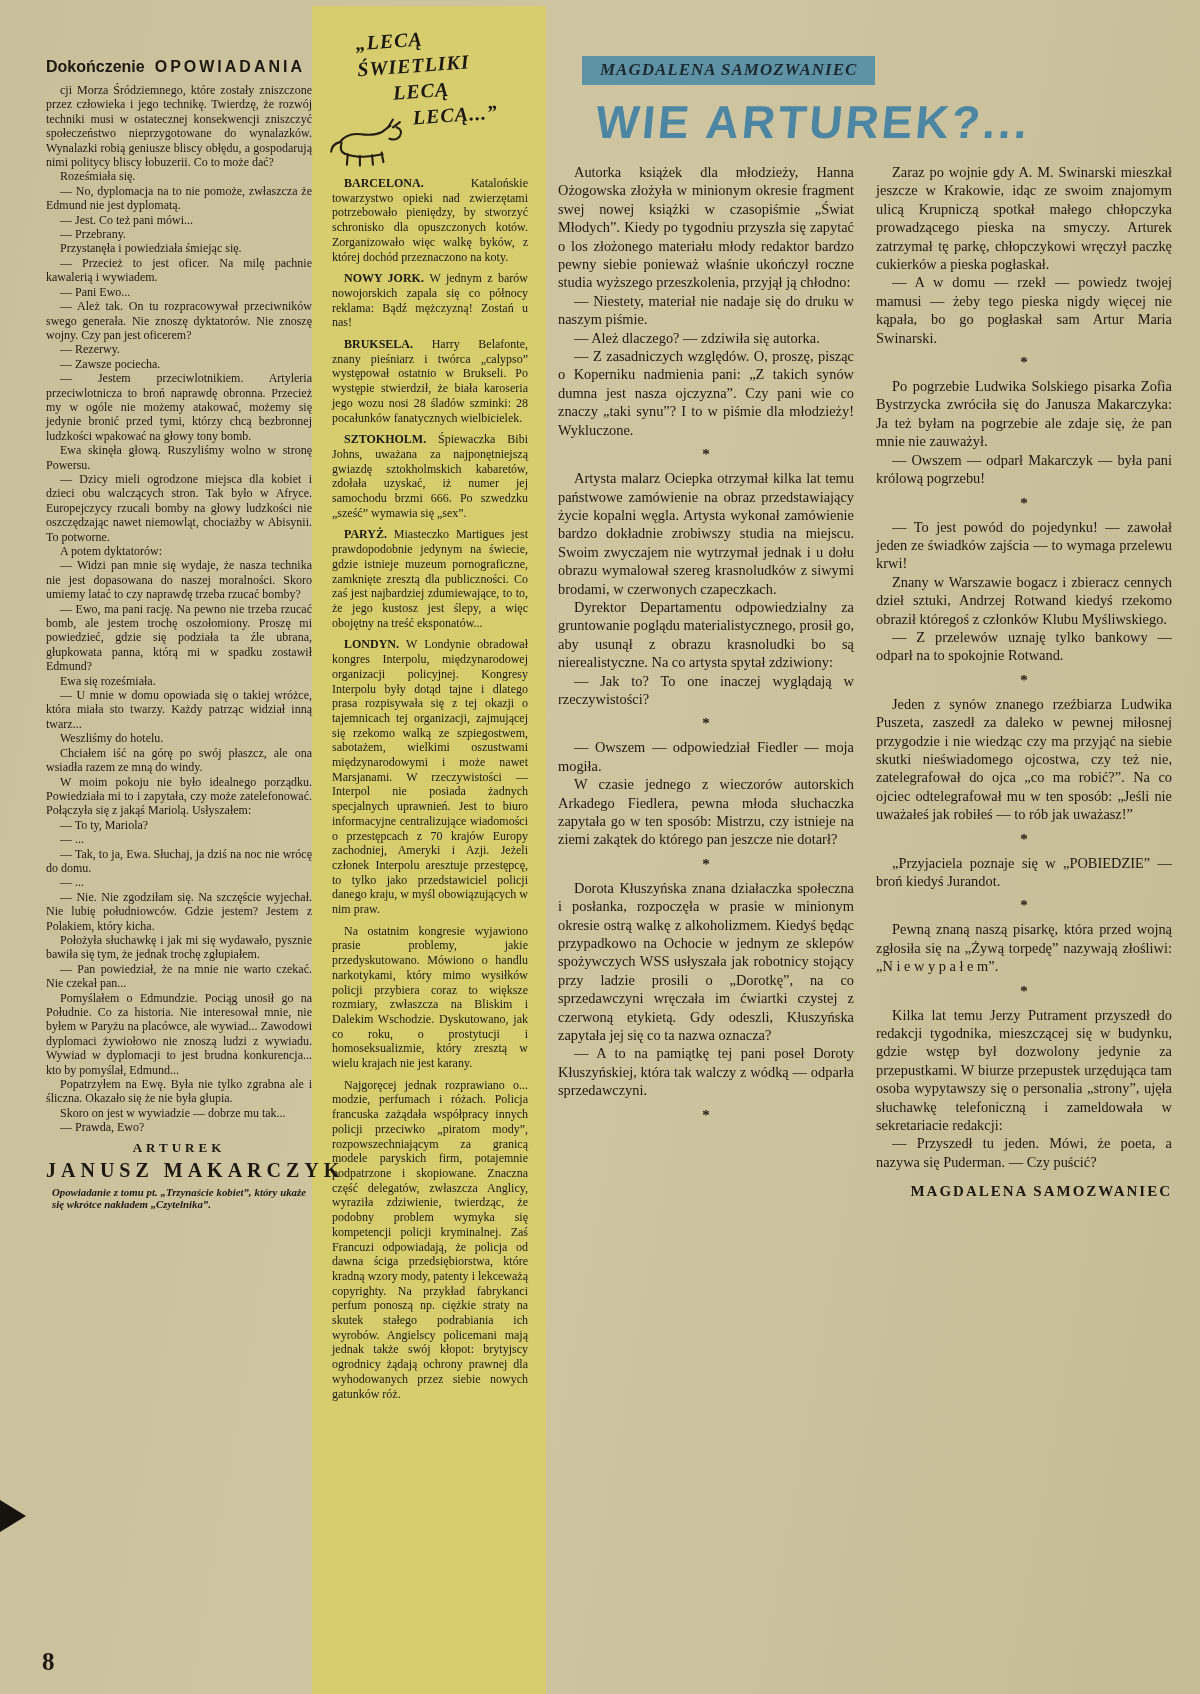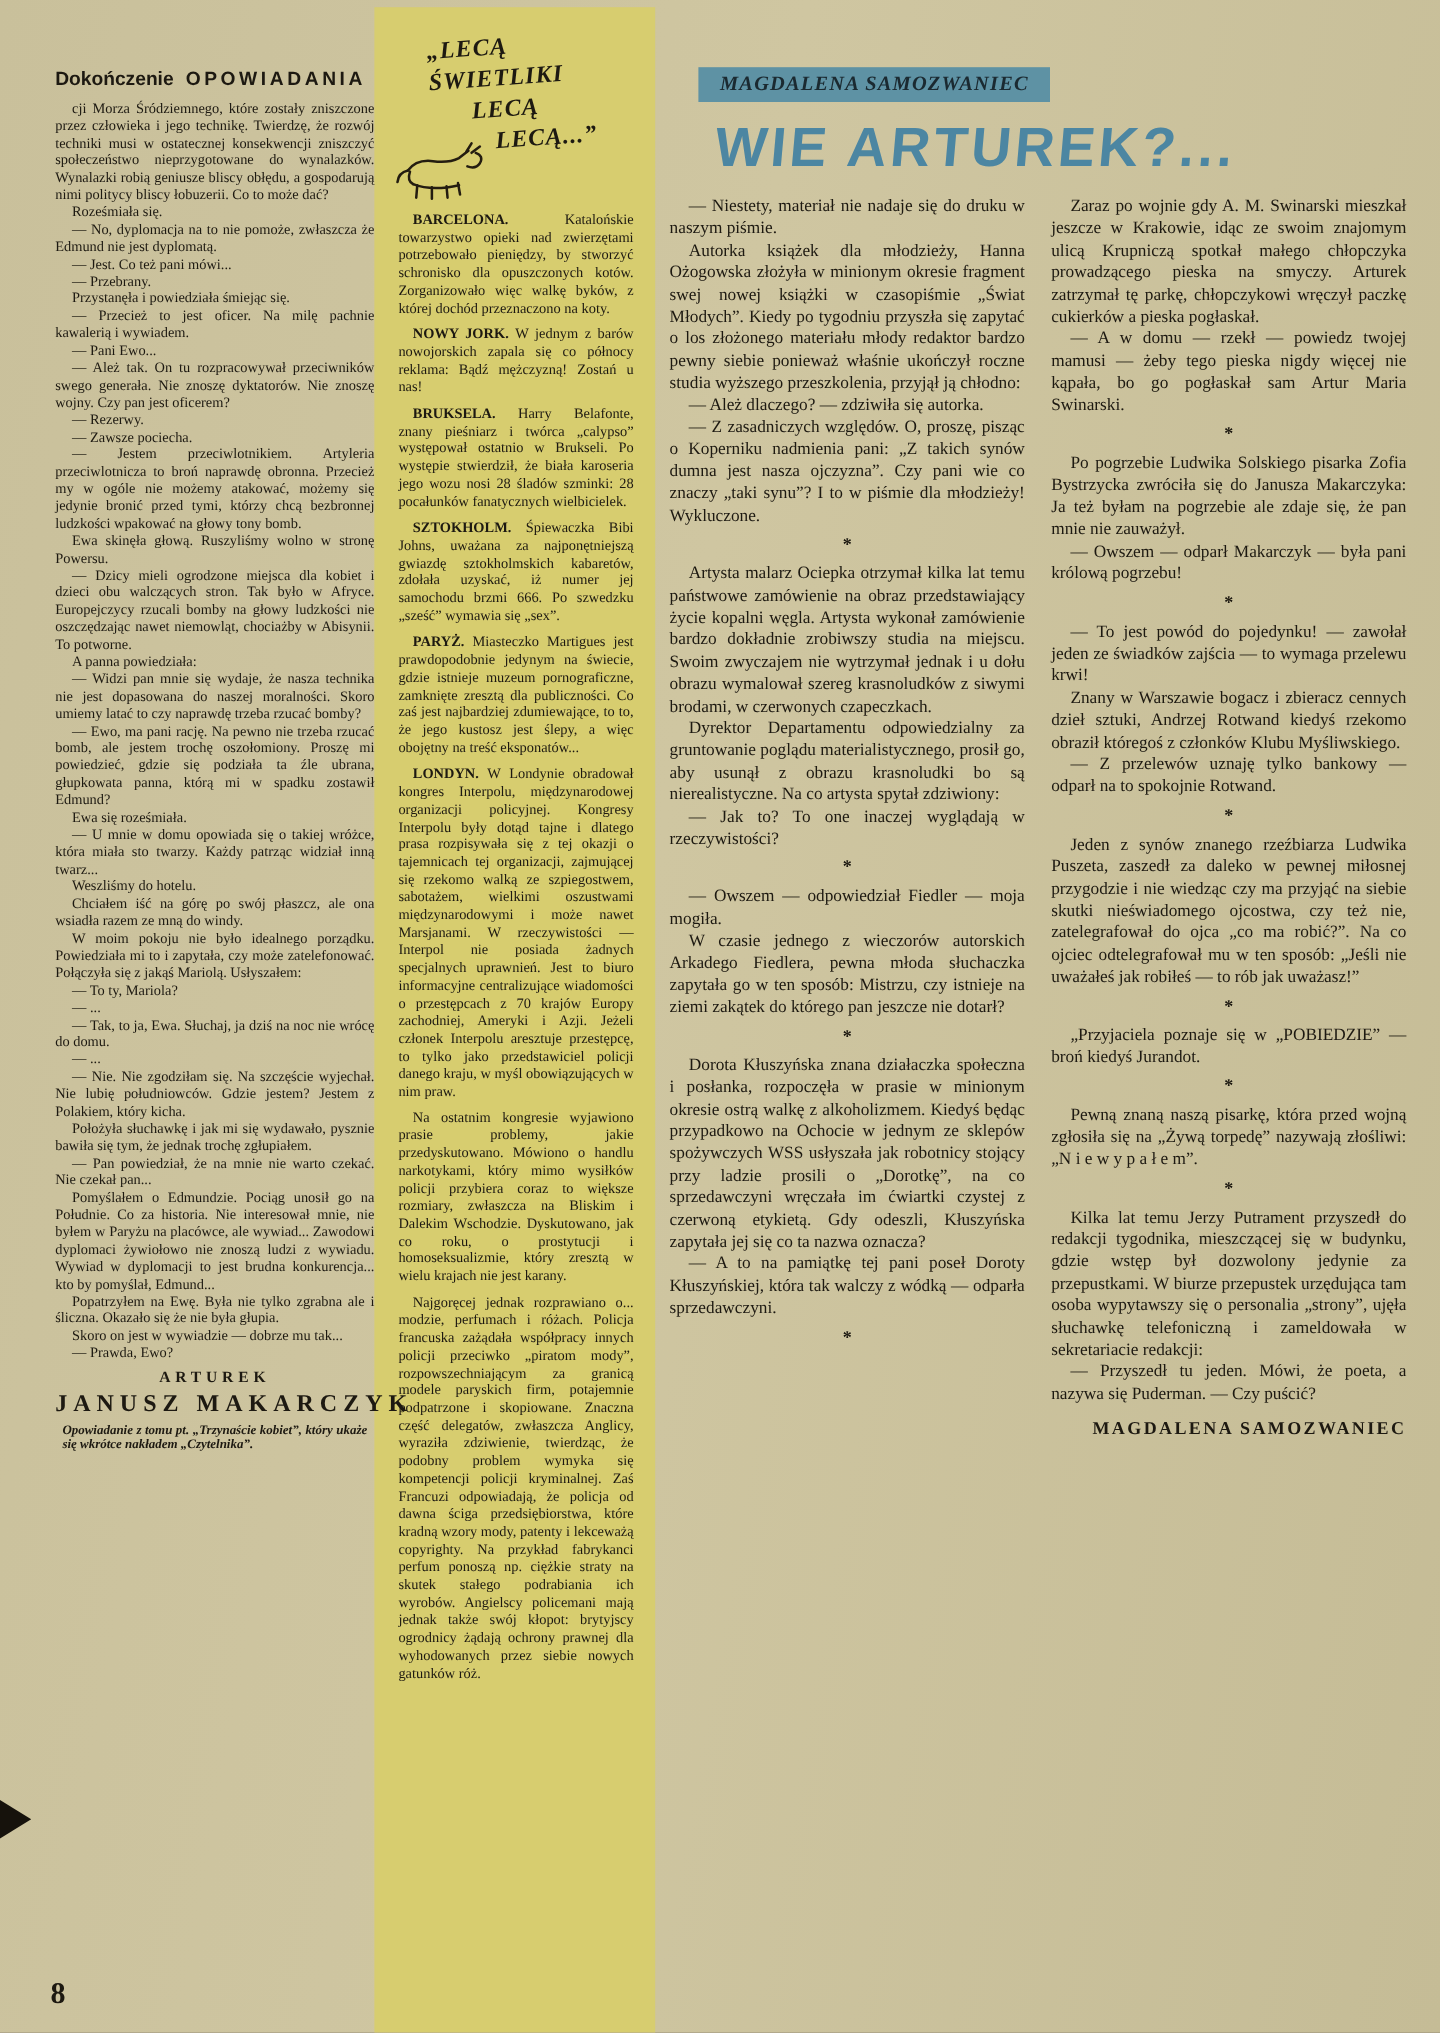--- a/index.html
+++ b/index.html
@@ -69,21 +69,21 @@
         <p class="para">— Przebrany.</p>
         <p class="para">Przystanęła i powiedziała śmiejąc się.</p>
         <p class="para">— Przecież to jest oficer. Na milę pachnie kawalerią i wywiadem.</p>
         <p class="para">— Pani Ewo...</p>
         <p class="para">— Ależ tak. On tu rozpracowywał przeciwników swego generała. Nie znoszę dyktatorów. Nie znoszę wojny. Czy pan jest oficerem?</p>
         <p class="para">— Rezerwy.</p>
         <p class="para">— Zawsze pociecha.</p>
         <p class="para">— Jestem przeciwlotnikiem. Artyleria przeciwlotnicza to broń naprawdę obronna. Przecież my w ogóle nie możemy atakować, możemy się jedynie bronić przed tymi, którzy chcą bezbronnej ludzkości wpakować na głowy tony bomb.</p>
         <p class="para">Ewa skinęła głową. Ruszyliśmy wolno w stronę Powersu.</p>
         <p class="para">— Dzicy mieli ogrodzone miejsca dla kobiet i dzieci obu walczących stron. Tak było w Afryce. Europejczycy rzucali bomby na głowy ludzkości nie oszczędzając nawet niemowląt, chociażby w Abisynii. To potworne.</p>
-        <p class="para">A panna powiedziała:</p>
+        <p class="para">A potem dyktatorów:</p>
         <p class="para">— Widzi pan mnie się wydaje, że nasza technika nie jest dopasowana do naszej moralności. Skoro umiemy latać to czy naprawdę trzeba rzucać bomby?</p>
         <p class="para">— Ewo, ma pani rację. Na pewno nie trzeba rzucać bomb, ale jestem trochę oszołomiony. Proszę mi powiedzieć, gdzie się podziała ta źle ubrana, głupkowata panna, którą mi w spadku zostawił Edmund?</p>
         <p class="para">Ewa się roześmiała.</p>
         <p class="para">— U mnie w domu opowiada się o takiej wróżce, która miała sto twarzy. Każdy patrząc widział inną twarz...</p>
         <p class="para">Weszliśmy do hotelu.</p>
         <p class="para">Chciałem iść na górę po swój płaszcz, ale ona wsiadła razem ze mną do windy.</p>
         <p class="para">W moim pokoju nie było idealnego porządku. Powiedziała mi to i zapytała, czy może zatelefonować. Połączyła się z jakąś Mariolą. Usłyszałem:</p>
         <p class="para">— To ty, Mariola?</p>
         <p class="para">— ...</p>
         <p class="para">— Tak, to ja, Ewa. Słuchaj, ja dziś na noc nie wrócę do domu.</p>
@@ -134,22 +134,22 @@
         <p class="news">Na ostatnim kongresie wyjawiono prasie problemy, jakie przedyskutowano. Mówiono o handlu narkotykami, który mimo wysiłków policji przybiera coraz to większe rozmiary, zwłaszcza na Bliskim i Dalekim Wschodzie. Dyskutowano, jak co roku, o prostytucji i homoseksualizmie, który zresztą w wielu krajach nie jest karany.</p>
         <p class="news">Najgoręcej jednak rozprawiano o... modzie, perfumach i różach. Policja francuska zażądała współpracy innych policji przeciwko „piratom mody”, rozpowszechniającym za granicą modele paryskich firm, potajemnie podpatrzone i skopiowane. Znaczna część delegatów, zwłaszcza Anglicy, wyraziła zdziwienie, twierdząc, że podobny problem wymyka się kompetencji policji kryminalnej. Zaś Francuzi odpowiadają, że policja od dawna ściga przedsiębiorstwa, które kradną wzory mody, patenty i lekceważą copyrighty. Na przykład fabrykanci perfum ponoszą np. ciężkie straty na skutek stałego podrabiania ich wyrobów. Angielscy policemani mają jednak także swój kłopot: brytyjscy ogrodnicy żądają ochrony prawnej dla wyhodowanych przez siebie nowych gatunków róż.</p>
       </div>
   </div>
 
   <div class="right-sec">
     <div class="byline-badge">MAGDALENA SAMOZWANIEC</div>
     <div class="big-title">WIE ARTUREK?...</div>
     <div class="right-cols">
       <div class="rcol">
+          <p class="rpara">Autorka książek dla młodzieży, Hanna Ożogowska złożyła w minionym okresie fragment swej nowej książki w czasopiśmie „Świat Młodych”. Kiedy po tygodniu przyszła się zapytać o los złożonego materiału młody redaktor bardzo pewny siebie ponieważ właśnie ukończył roczne studia wyższego przeszkolenia, przyjął ją chłodno:</p>
           <p class="rpara">— Niestety, materiał nie nadaje się do druku w naszym piśmie.</p>
-          <p class="rpara">Autorka książek dla młodzieży, Hanna Ożogowska złożyła w minionym okresie fragment swej nowej książki w czasopiśmie „Świat Młodych”. Kiedy po tygodniu przyszła się zapytać o los złożonego materiału młody redaktor bardzo pewny siebie ponieważ właśnie ukończył roczne studia wyższego przeszkolenia, przyjął ją chłodno:</p>
           <p class="rpara">— Ależ dlaczego? — zdziwiła się autorka.</p>
           <p class="rpara">— Z zasadniczych względów. O, proszę, pisząc o Koperniku nadmienia pani: „Z takich synów dumna jest nasza ojczyzna”. Czy pani wie co znaczy „taki synu”? I to w piśmie dla młodzieży! Wykluczone.</p>
           <p class="star">*</p>
           <p class="rpara">Artysta malarz Ociepka otrzymał kilka lat temu państwowe zamówienie na obraz przedstawiający życie kopalni węgla. Artysta wykonał zamówienie bardzo dokładnie zrobiwszy studia na miejscu. Swoim zwyczajem nie wytrzymał jednak i u dołu obrazu wymalował szereg krasnoludków z siwymi brodami, w czerwonych czapeczkach.</p>
           <p class="rpara">Dyrektor Departamentu odpowiedzialny za gruntowanie poglądu materialistycznego, prosił go, aby usunął z obrazu krasnoludki bo są nierealistyczne. Na co artysta spytał zdziwiony:</p>
           <p class="rpara">— Jak to? To one inaczej wyglądają w rzeczywistości?</p>
           <p class="star">*</p>
           <p class="rpara">— Owszem — odpowiedział Fiedler — moja mogiła.</p>
           <p class="rpara">W czasie jednego z wieczorów autorskich Arkadego Fiedlera, pewna młoda słuchaczka zapytała go w ten sposób: Mistrzu, czy istnieje na ziemi zakątek do którego pan jeszcze nie dotarł?</p>
           <p class="star">*</p>

